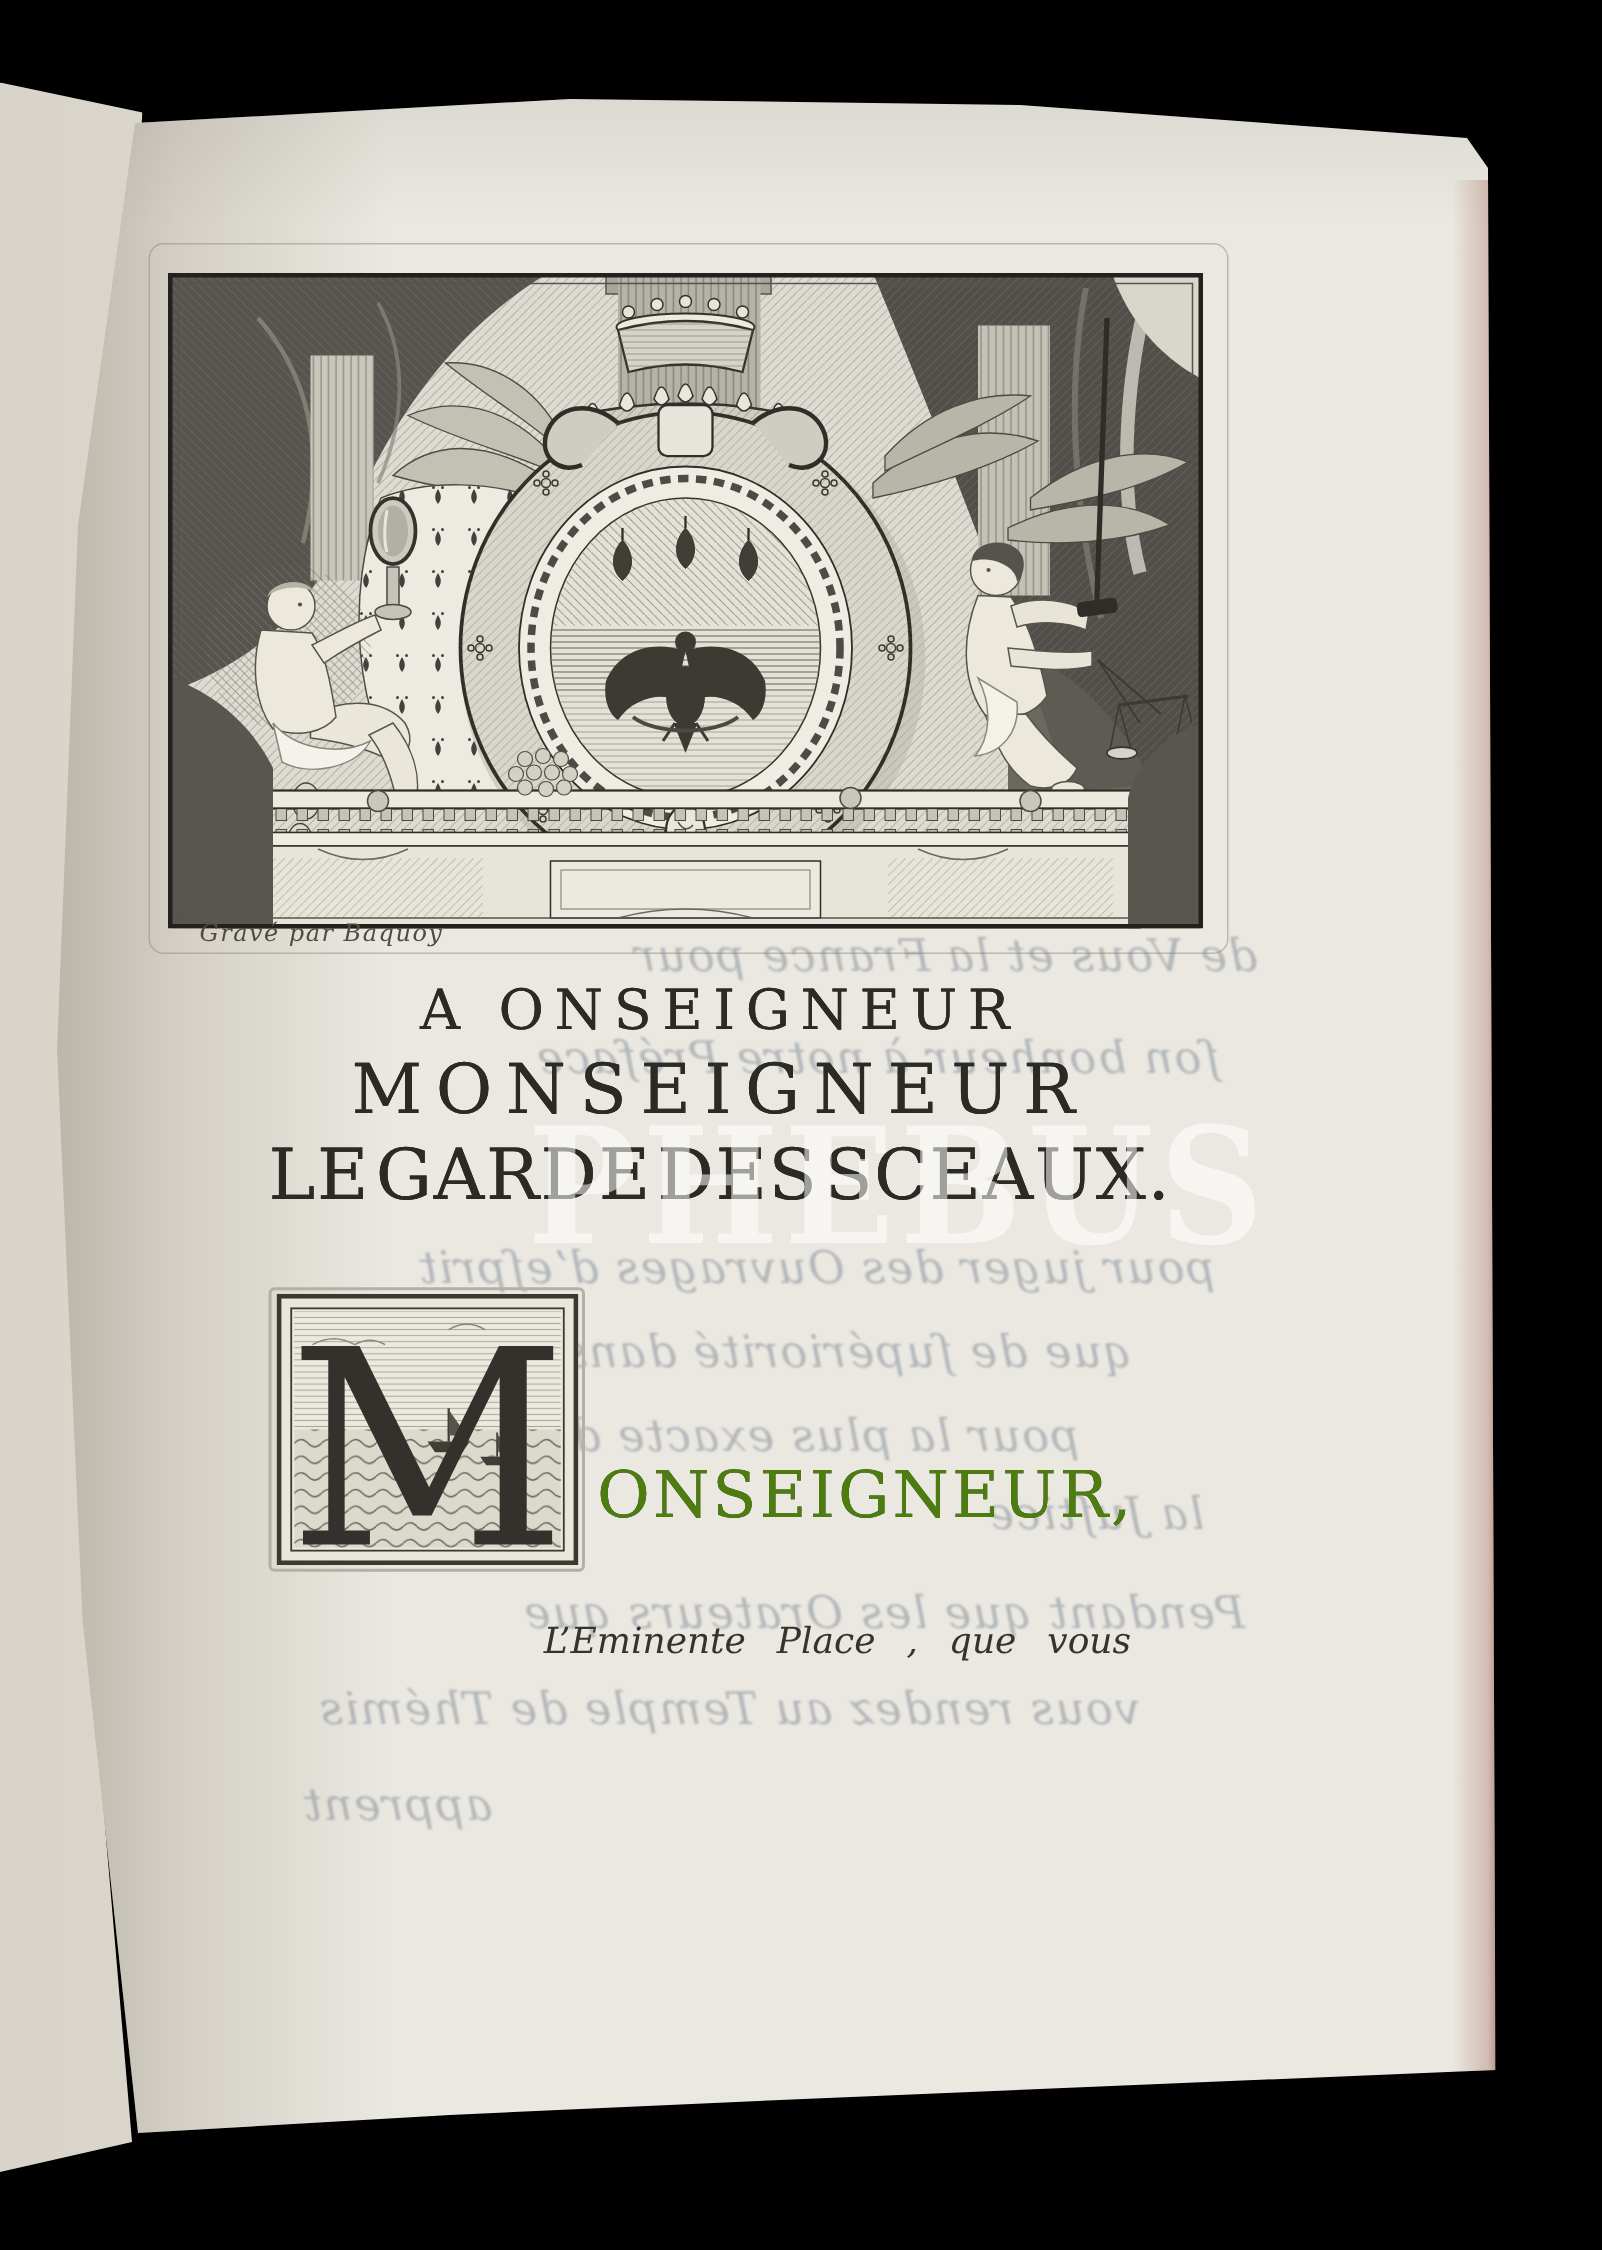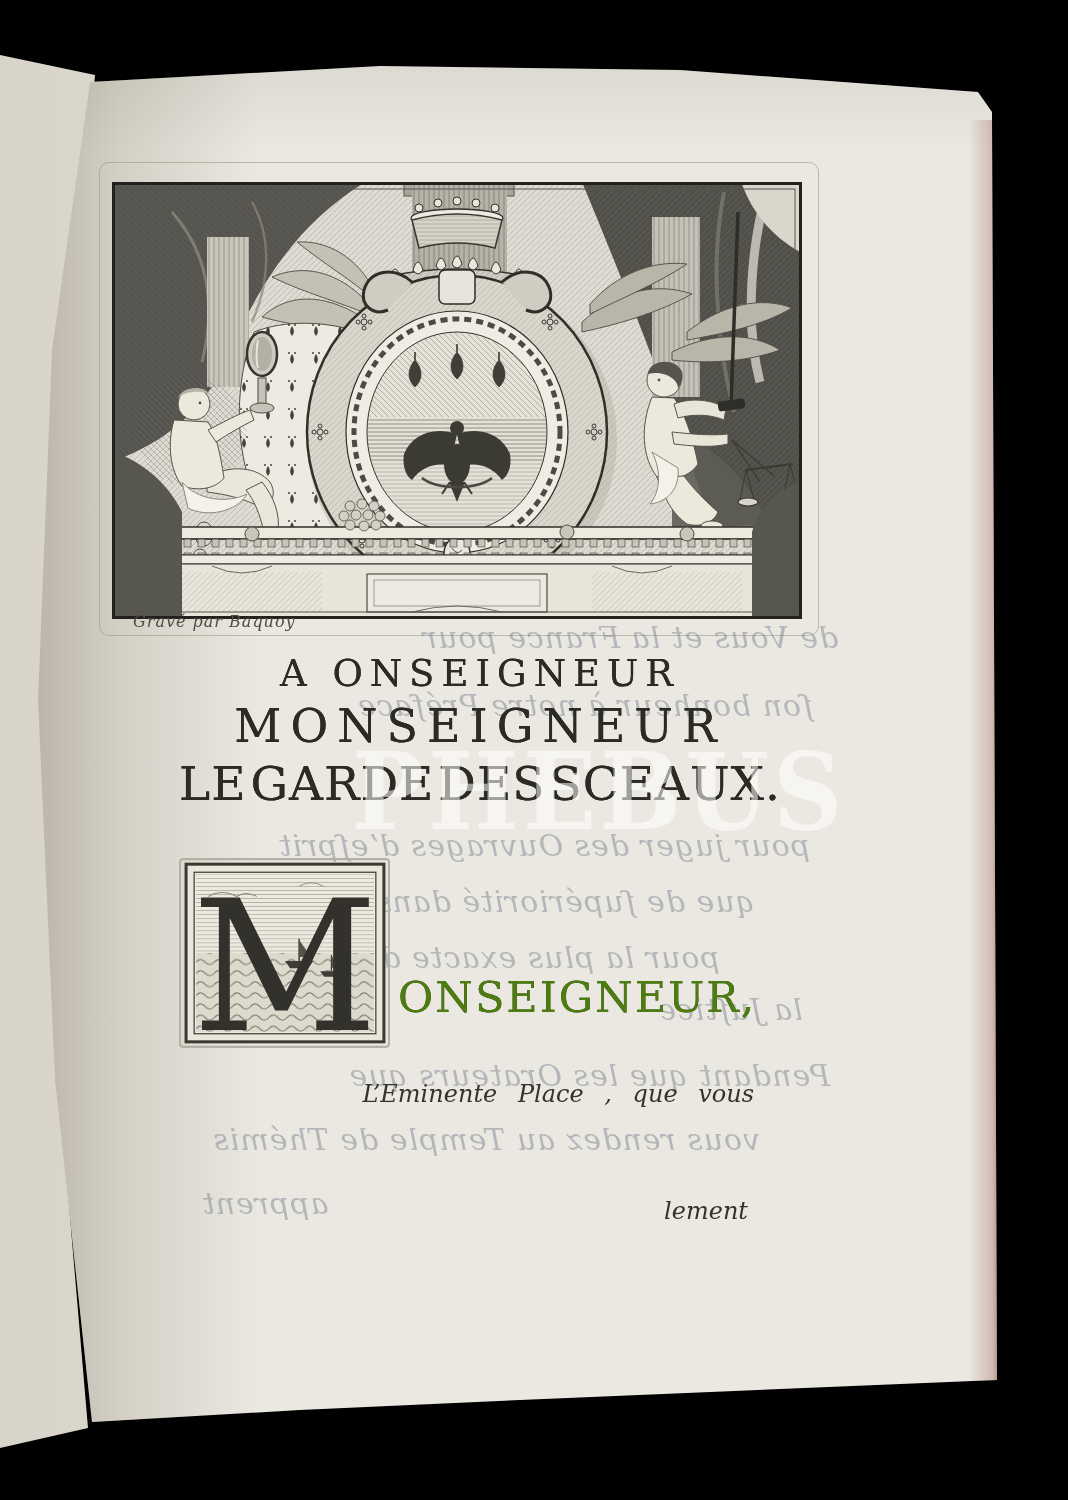--- a/index.html
+++ b/index.html
@@ -390,17 +390,16 @@
         <path d="M-14,0 L14,0 L9,7 L-9,7 Z"></path>
         <line x1="0" y1="0" x2="0" y2="-20" stroke="#3f3e36" stroke-width="1.5"></line>
         <path d="M0,-19 L11,-4 L1,-4 Z" fill="#55544a"></path>
       </g>
       <text x="106" y="172" font-size="180" font-family="DejaVu Serif, serif" fill="#32312b" text-anchor="middle">M</text>
     </svg>
 
     <div id="salutation">ONSEIGNEUR,</div>
 
     <div class="body-line" id="body1">L’Eminente Place , que vous</div>
-    <div class="body-line" id="body3">lement</div>
 
     <div id="watermark">PHEBUS</div>
   </div>
 </div>
 
 </body></html>

